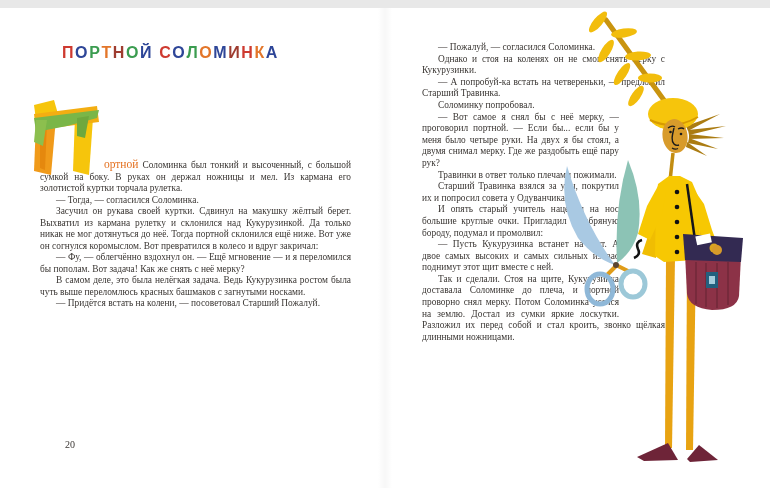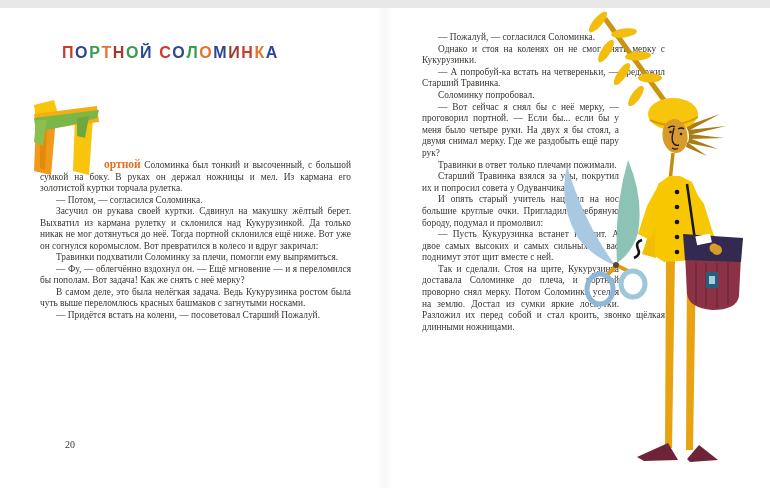--- a/index.html
+++ b/index.html
@@ -15,23 +15,23 @@
   .book-title{
     position:absolute;left:62px;top:36px;
     font-family:"Liberation Sans", sans-serif;font-weight:bold;
     font-size:16px;letter-spacing:1.6px;white-space:nowrap;
   }
   .book-title span{display:inline-block;}
   .dropcap{position:absolute;left:34px;top:92px;width:70px;height:75px;}
   .col{position:absolute;text-align:justify;font-size:9.4px;line-height:11.5px;}
   .col p{margin:0;text-indent:16px;}
   .col-left{left:40px;top:151px;width:311px;}
-  .col-right{left:422px;top:24px;width:243px;line-height:11.6px;}
+  .col-right{left:422px;top:34px;width:243px;line-height:11.6px;}
   .p-first{text-indent:64px !important;}
-  .lead-word{color:#e4701f;font-size:11.5px;font-weight:bold;}
+  .lead-word{color:#e4701f;font-size:11.5px;}
   .illus-spacer{float:right;width:46px;height:200px;}
   .page-number{position:absolute;left:65px;top:431px;font-size:10px;color:#3a3633;}
   .illustration{position:absolute;left:540px;top:0;width:230px;height:480px;}
 </style>
 </head>
 <body>
 
 <div class="spread">
   <div class="gutter"></div>
 
@@ -45,44 +45,43 @@
       <polygon points="41,16 59,18 55,75 39,71" fill="#f6c50c"></polygon>
       <polygon points="0,14 63,6 65,22 2,30" fill="#f3ae12"></polygon>
       <polygon points="0,18 65,10 63,18 33,26 2,32" fill="#7ab648"></polygon>
       <polygon points="2,20 13,20 9,46 0,42" fill="#8cbf4e"></polygon>
       <polygon points="43,18 55,16 51,38 43,36" fill="#6ea83e"></polygon>
     </svg>
 
     <div class="col col-left">
       <p class="p-first"><span class="lead-word">ортной</span> <span>Соломинка был тонкий и высоченный, с большой сумкой на боку. В руках он держал ножницы и мел. Из кармана его золотистой куртки торчала рулетка.</span></p>
       <div>
-          <p>— Потом, — согласился Соломинка.</p>
+          <p>— Тогда, — согласился Соломинка.</p>
           <p>Засучил он рукава своей куртки. Сдвинул на макушку жёлтый берет. Выхватил из кармана рулетку и склонился над Кукурузинкой. Да только никак не мог дотянуться до неё. Тогда портной склонился ещё ниже. Вот уже он согнулся коромыслом. Вот превратился в колесо и вдруг закричал:</p>
-          <p>Травинки подхватили Соломинку за плечи, помогли ему выпрямиться.</p>
           <p>— Фу, — облегчённо вздохнул он. — Ещё мгновение — и я переломился бы пополам. Вот задача! Как же снять с неё мерку?</p>
           <p>В самом деле, это была нелёгкая задача. Ведь Кукурузинка ростом была чуть выше переломлюсь красных башмаков с загнутыми носками.</p>
           <p>— Придётся встать на колени, — посоветовал Старший Пожалуй.</p>
         </div>
     </div>
 
     <div class="page-number">20</div>
   </div>
 
   <div>
     <div class="col col-right">
       <div>
           <p>— Пожалуй, — согласился Соломинка.</p>
           <p>Однако и стоя на коленях он не смог снять мерку с Кукурузинки.</p>
           <p>— А попробуй-ка встать на четвереньки, — предложил Старший Травинка.</p>
           <p>Соломинку попробовал.</p>
         </div>
       <div>
         <div class="illus-spacer"></div>
         <div>
-            <p>— Вот сейчас я снял бы с неё мерку, — проговорил портной. — Если бы... если бы у меня было четыре руки. На двух я бы стоял, а двумя снимал мерку. Где же раздобыть ещё пару рук?</p>
+            <p>— Вот самое я снял бы с неё мерку, — проговорил портной. — Если бы... если бы у меня было четыре руки. На двух я бы стоял, а двумя снимал мерку. Где же раздобыть ещё пару рук?</p>
             <p>Травинки в ответ только плечами пожимали.</p>
             <p>Старший Травинка взялся за усы, покрутил их и попросил совета у Одуванчика.</p>
             <p>И опять старый учитель нацепил на нос большие круглые очки. Пригладил серебряную бороду, подумал и промолвил:</p>
             <p>— Пусть Кукурузинка встанет на щит. А двое самых высоких и самых сильных из вас поднимут этот щит вместе с ней.</p>
           </div>
       </div>
       <div>
           <p>Так и сделали. Стоя на щите, Кукурузинка доставала Соломинке до плеча, и портной проворно снял мерку. Потом Соломинка уселся на землю. Достал из сумки яркие лоскутки. Разложил их перед собой и стал кроить, звонко щёлкая длинными ножницами.</p>
         </div>
     </div>

